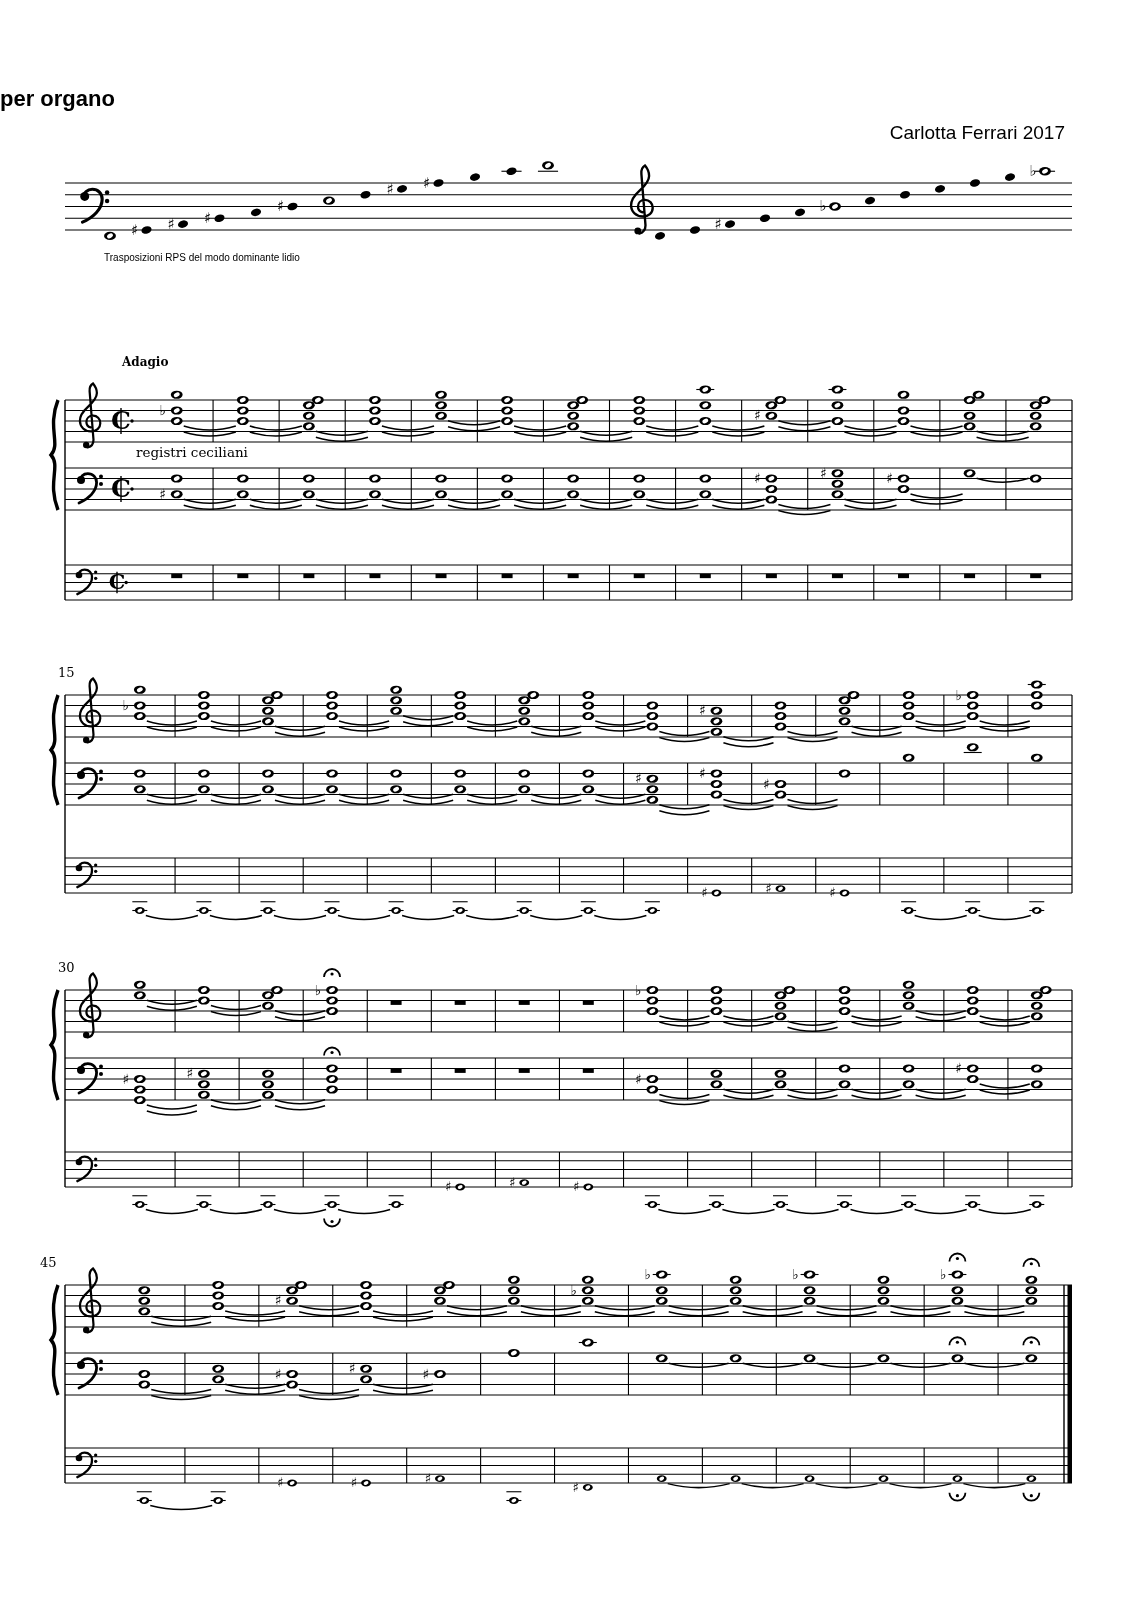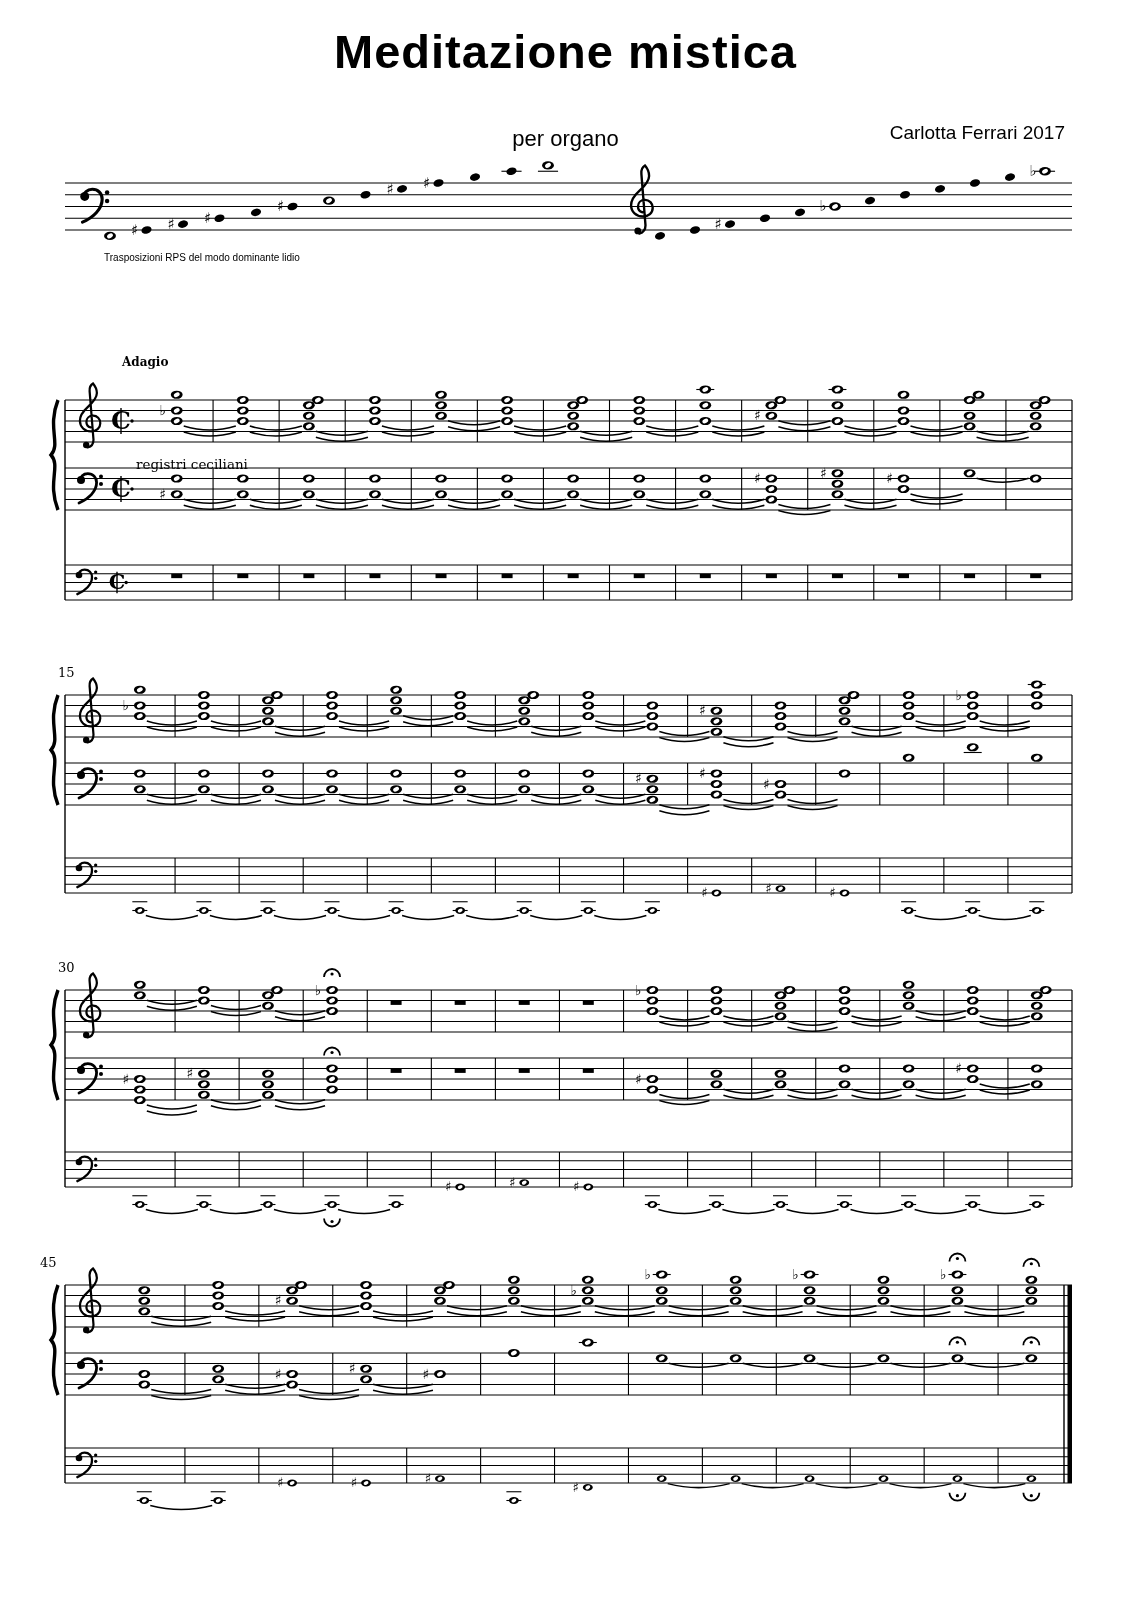--- a/index.html
+++ b/index.html
@@ -1,32 +1,31 @@
 <!DOCTYPE html>
 <html><head>
 <meta charset="utf-8">
 <style>
   html,body{margin:0;padding:0;background:#e8e8e8;}
   .page{position:relative;width:1131px;height:1600px;background:#ffffff;overflow:hidden;
         font-family:"Liberation Sans",sans-serif;color:#000;}
   .t{position:absolute;white-space:nowrap;color:#000;}
   .title{left:0;right:0;top:24px;text-align:center;font-size:47px;font-weight:bold;letter-spacing:1px;}
-  .subtitle{left:0;right:0;top:86px;text-align:center;font-size:22px;font-weight:normal;margin-top:40px;}
+  .subtitle{left:0;right:0;top:86px;text-align:left;font-size:22px;font-weight:bold;}
   .composer{right:66px;top:122px;font-size:19px;font-weight:normal;}
   .caption{left:104px;top:252px;font-size:10px;font-weight:normal;}
   .tempo{left:122px;top:355px;font-size:12px;font-weight:bold;font-family:"DejaVu Serif",serif;}
-  .registration{left:136px;top:444px;font-size:13.5px;font-family:"DejaVu Serif",serif;margin-top:12px;}
+  .registration{left:136px;top:444px;font-size:13.5px;font-family:"DejaVu Serif",serif;}
   .mnum{font-size:13px;font-family:"DejaVu Serif",serif;}
   svg{position:absolute;left:0;top:0;}
 </style>
 </head>
 <body>
 
 <div class="page">
-  <div class="t title">Meditazione mistica</div>
   <div class="t subtitle">per organo</div>
   <div class="t composer">Carlotta Ferrari 2017</div>
   <div class="t caption">Trasposizioni RPS del modo dominante lidio</div>
   <div class="t tempo">Adagio</div>
   <div class="t registration">registri ceciliani</div>
 
   <div class="t mnum" style="left:58px;top:665px">15</div>
   <div class="t mnum" style="left:58px;top:960px">30</div>
   <div class="t mnum" style="left:40px;top:1255px">45</div>
 

